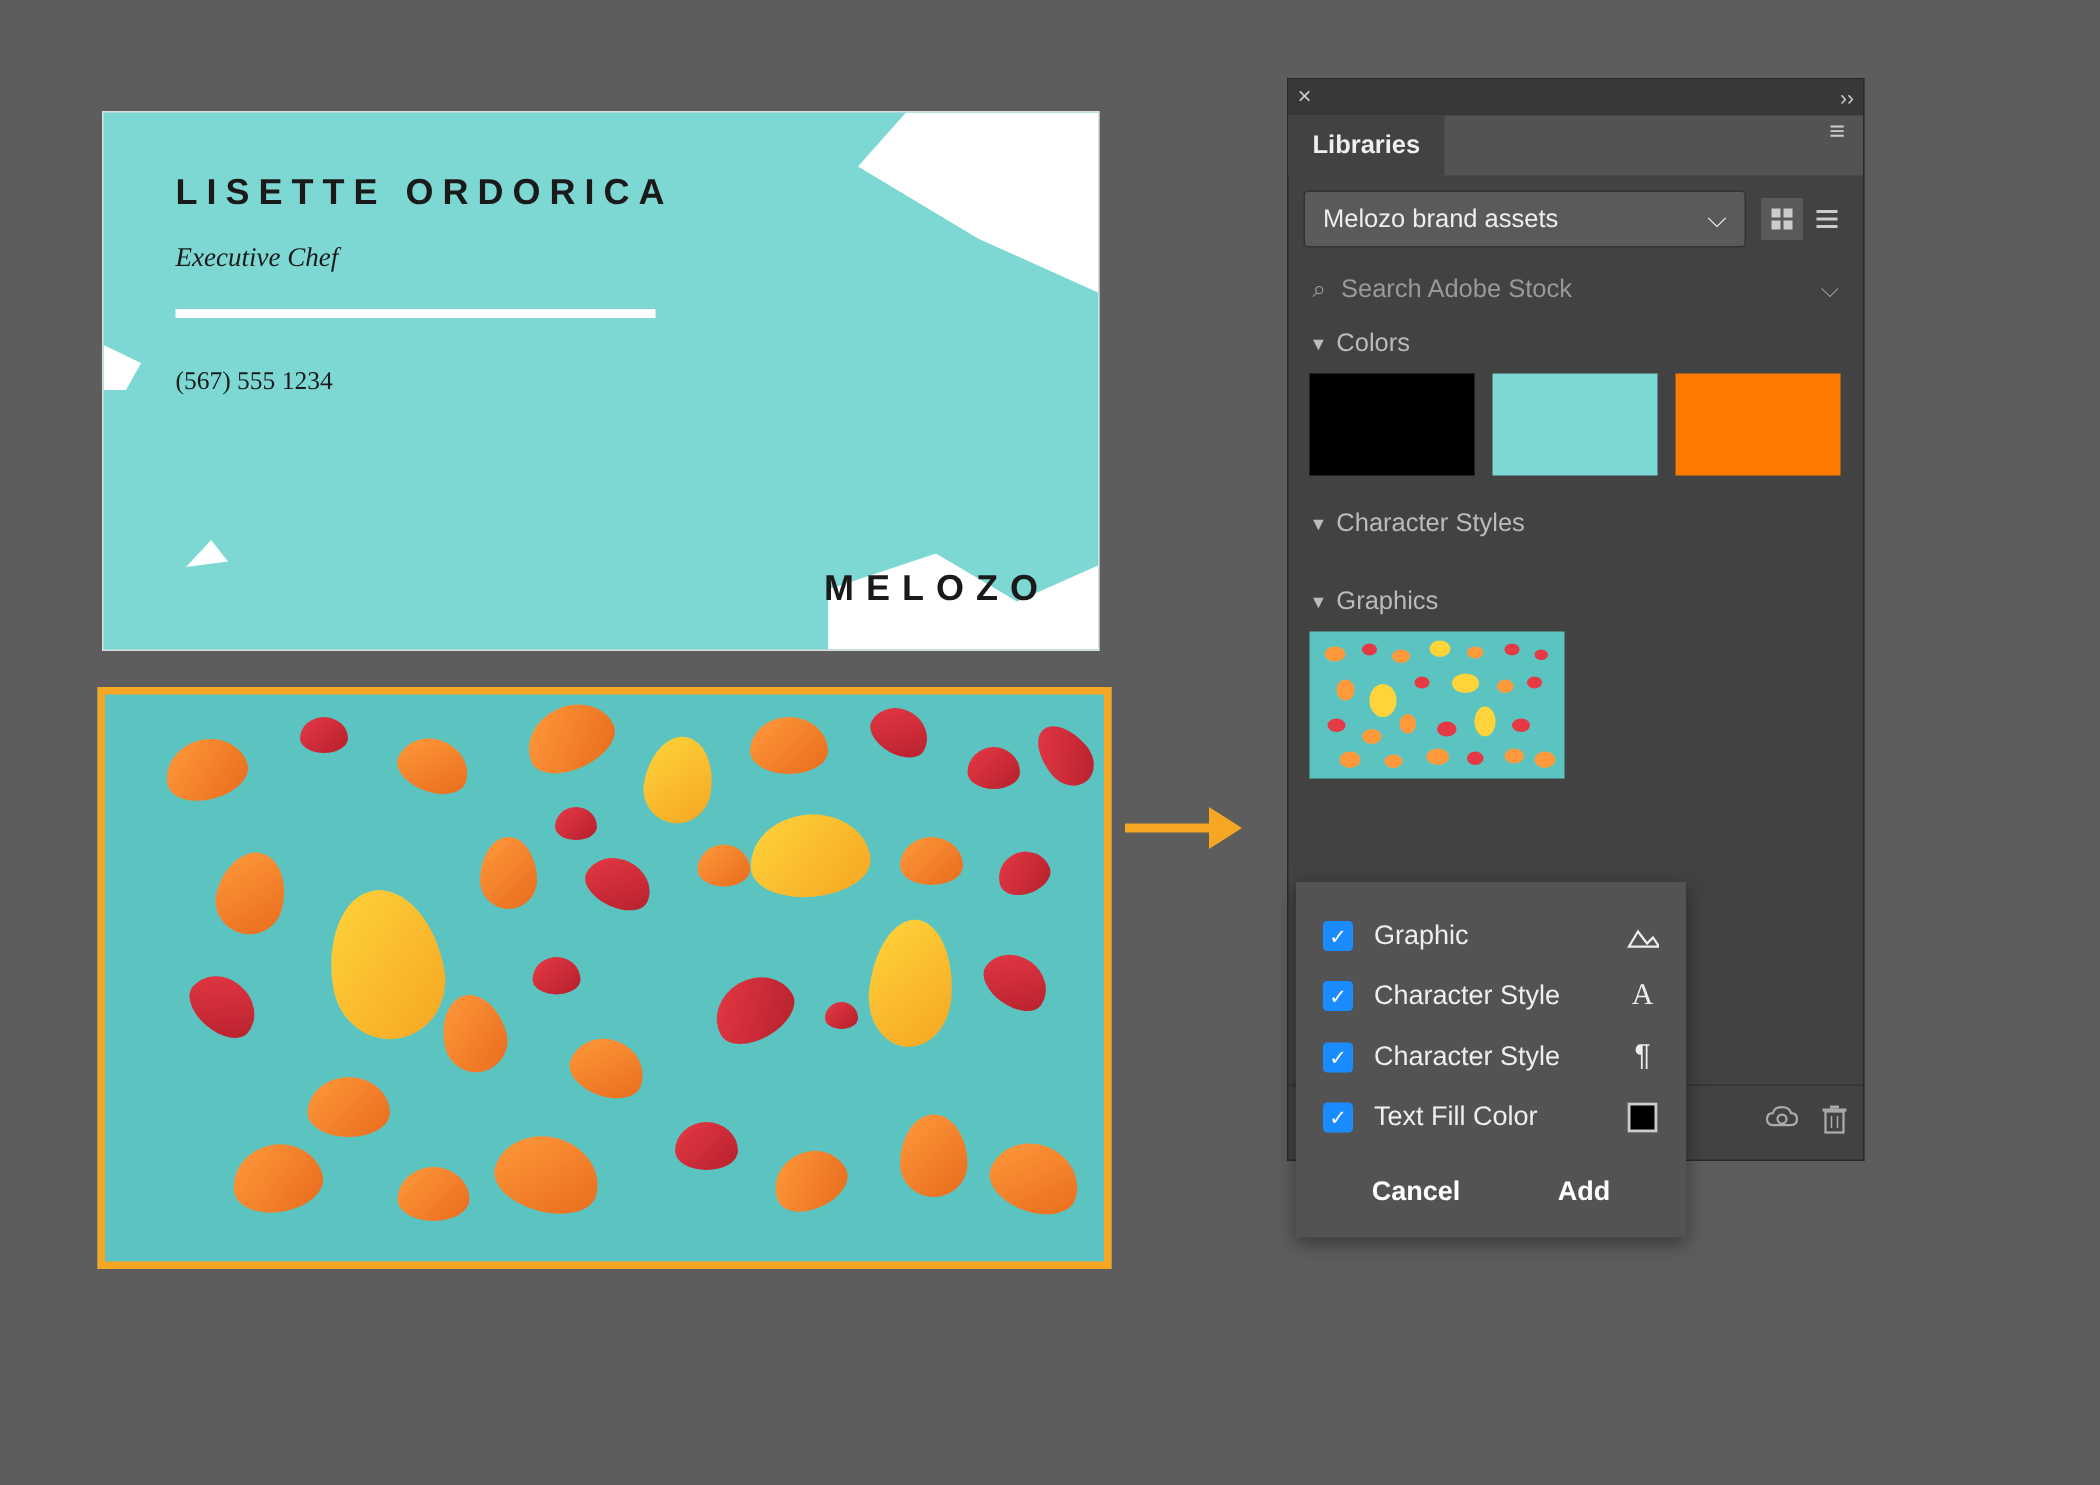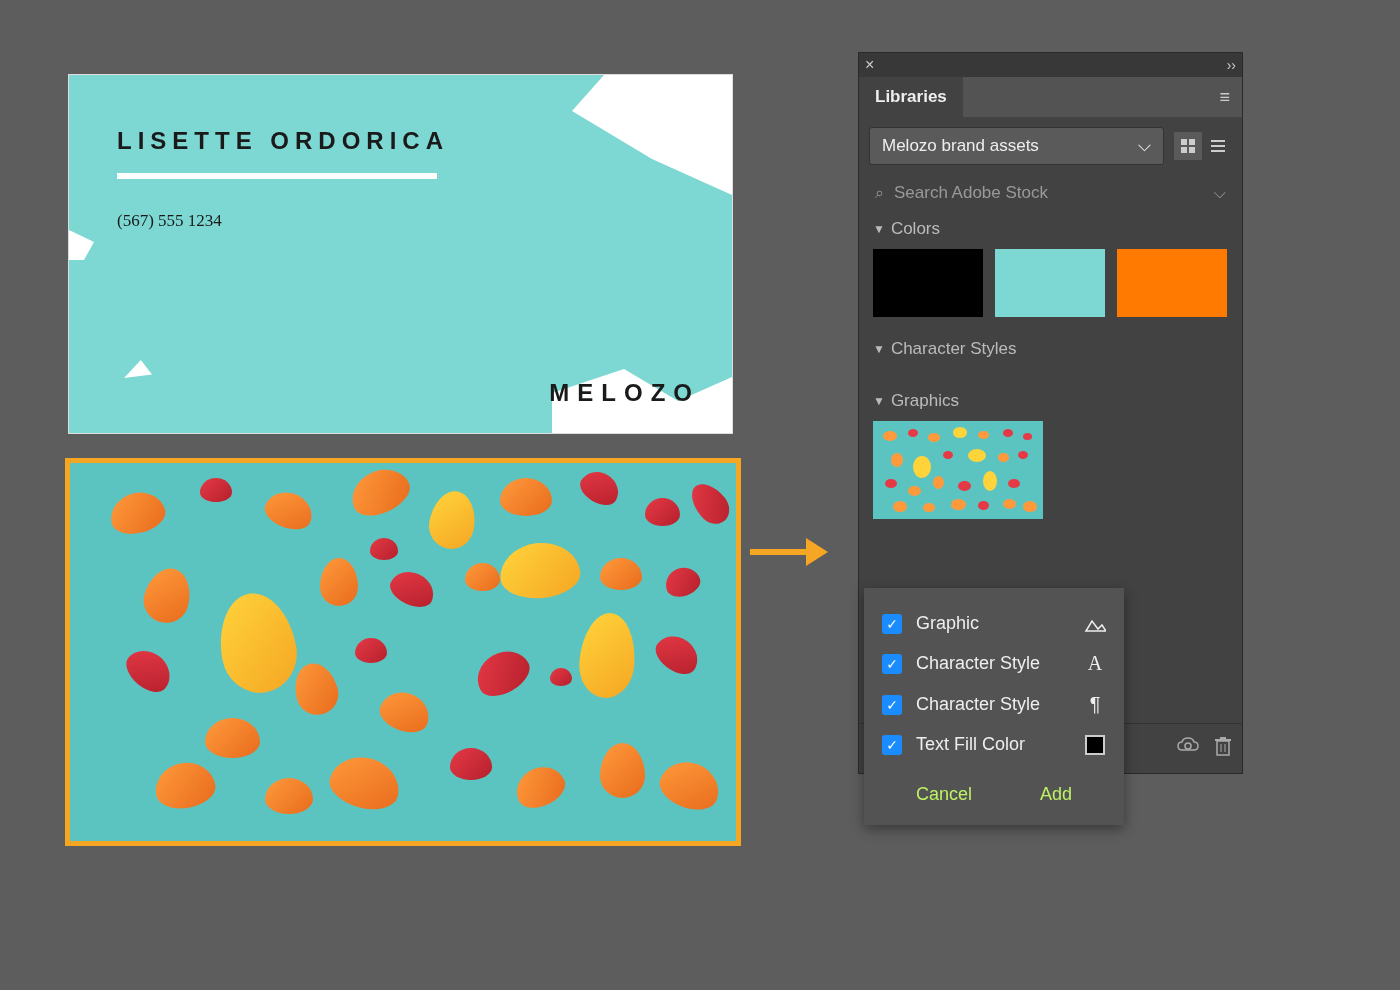--- a/index.html
+++ b/index.html
@@ -54,21 +54,21 @@
       left: 0;
       top: 155px;
       width: 25px;
       height: 30px;
       background: white;
       clip-path: polygon(0 0, 100% 40%, 60% 100%, 0 100%);
     }
     .card-content {
       position: absolute;
       left: 48px;
-      top: 52px;
+      top: 40px;
     }
     .card-name {
       font-size: 24px;
       font-weight: 700;
       letter-spacing: 6px;
       color: #1a1a1a;
       margin-bottom: 18px;
     }
     .card-title {
       font-size: 18px;
@@ -169,21 +169,21 @@
       cursor: pointer;
     }
     .collapse-chevrons {
       color: #ccc;
       font-size: 14px;
       cursor: pointer;
     }
     .panel-tabs {
       display: flex;
       background: #535353;
-      align-items: center;
+      align-items: flex-start;
     }
     .panel-tab {
       padding: 10px 16px;
       background: #424242;
       color: #eee;
       font-size: 17px;
       font-weight: bold;
     }
     .panel-tabs .spacer { flex: 1; }
     .panel-menu-icon {
@@ -341,23 +341,23 @@
       display: flex;
       align-items: center;
       justify-content: center;
     }
     .popup-buttons {
       display: flex;
       justify-content: space-around;
       margin-top: 16px;
     }
     .popup-btn {
-      color: #bef264;
+      color: #ffffff;
       font-size: 18px;
-      font-weight: 400;
+      font-weight: 700;
       cursor: pointer;
       padding: 4px 12px;
       text-align: center;
     }
 
     
     .panel-footer {
       display: flex;
       align-items: center;
       height: 50px;
@@ -396,20 +396,21 @@
 </head>
 <body>
 
 <div class="business-card">
   <div class="card-white-corner-tr"></div>
   <div class="card-white-corner-br"></div>
   <div class="card-white-triangle"></div>
   <div class="card-white-shape-left"></div>
   <div class="card-content">
     <div class="card-name">LISETTE ORDORICA</div>
+    <div class="card-title">Executive Chef</div>
     <div class="card-divider"></div>
     <div class="card-phone">(567) 555 1234</div>
   </div>
   <div class="card-brand">MELOZO</div>
 </div>
 
 <div class="peppers-frame">
   <div class="pepper orange" style="left:40px;top:30px;width:55px;height:40px;transform:rotate(-15deg)"></div>
   <div class="pepper red" style="left:130px;top:15px;width:32px;height:24px"></div>
   <div class="pepper orange" style="left:195px;top:30px;width:48px;height:35px;transform:rotate(20deg)"></div>

